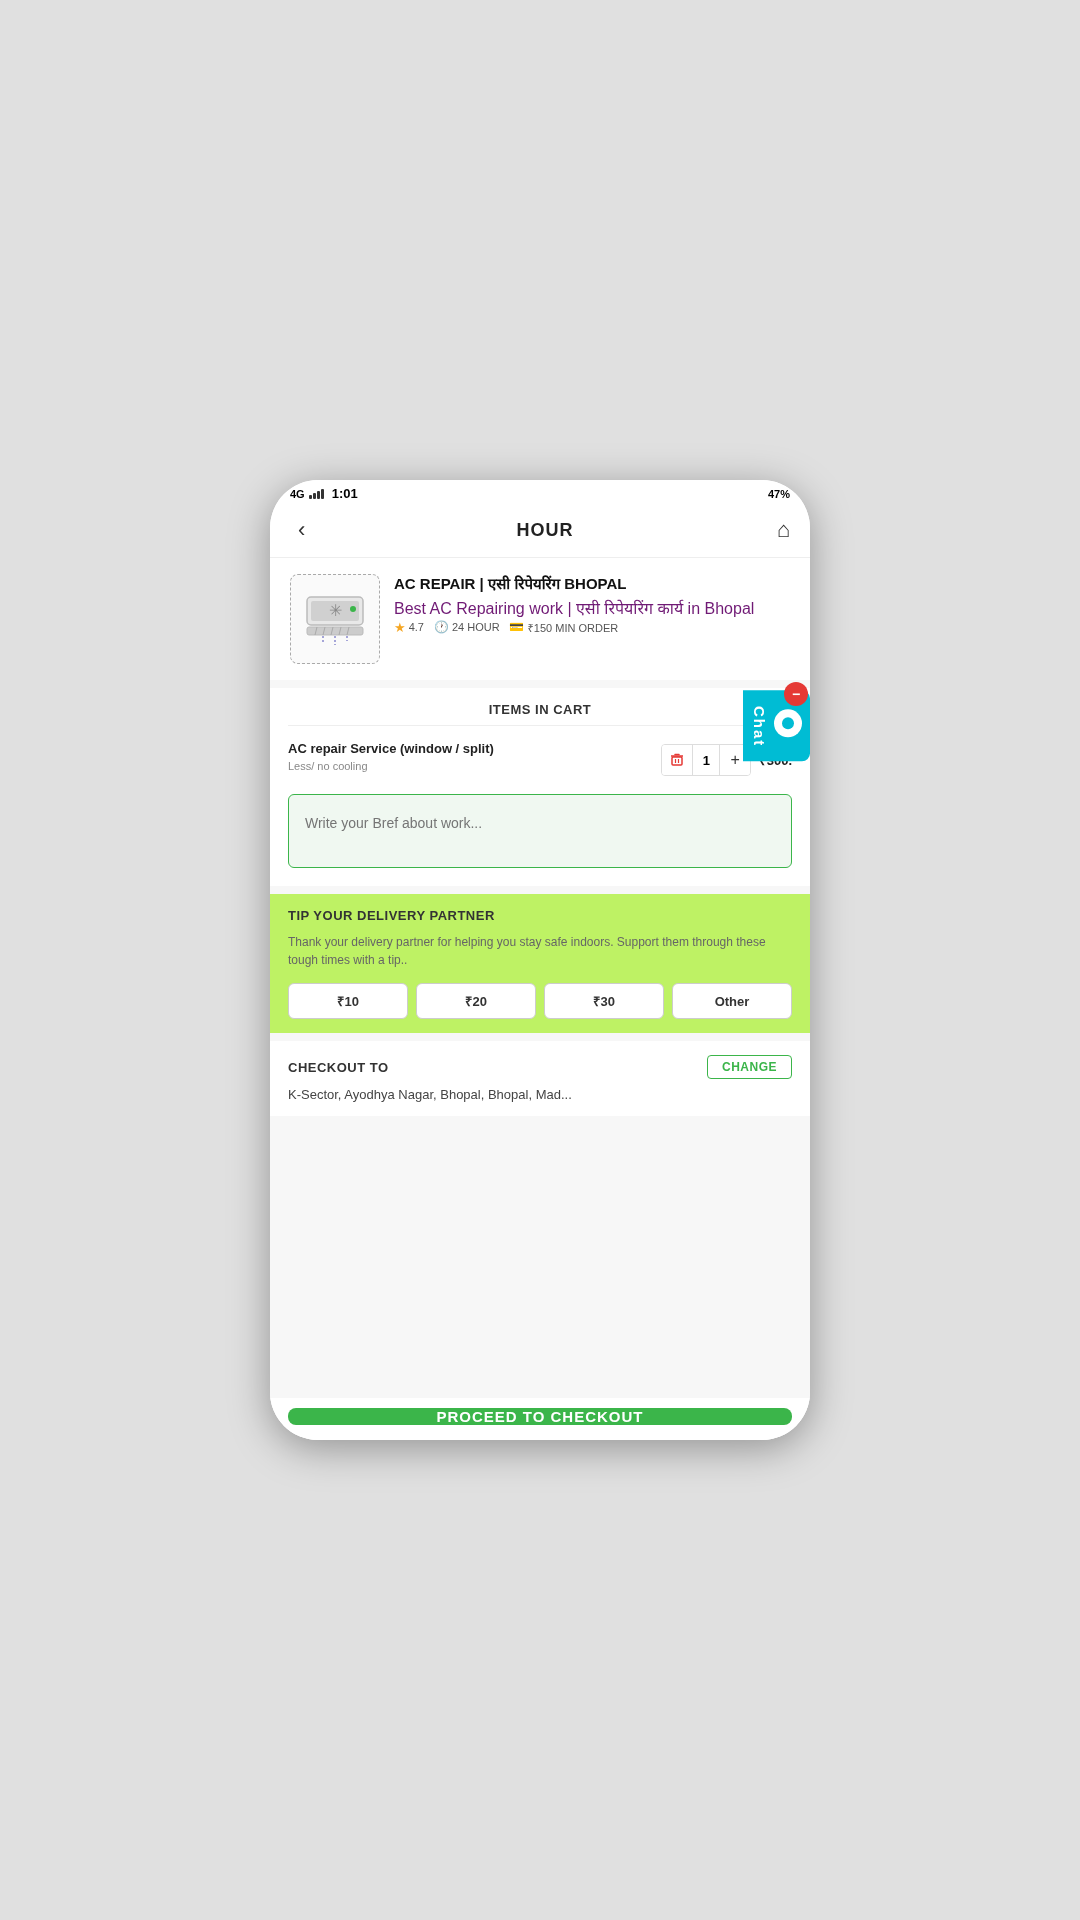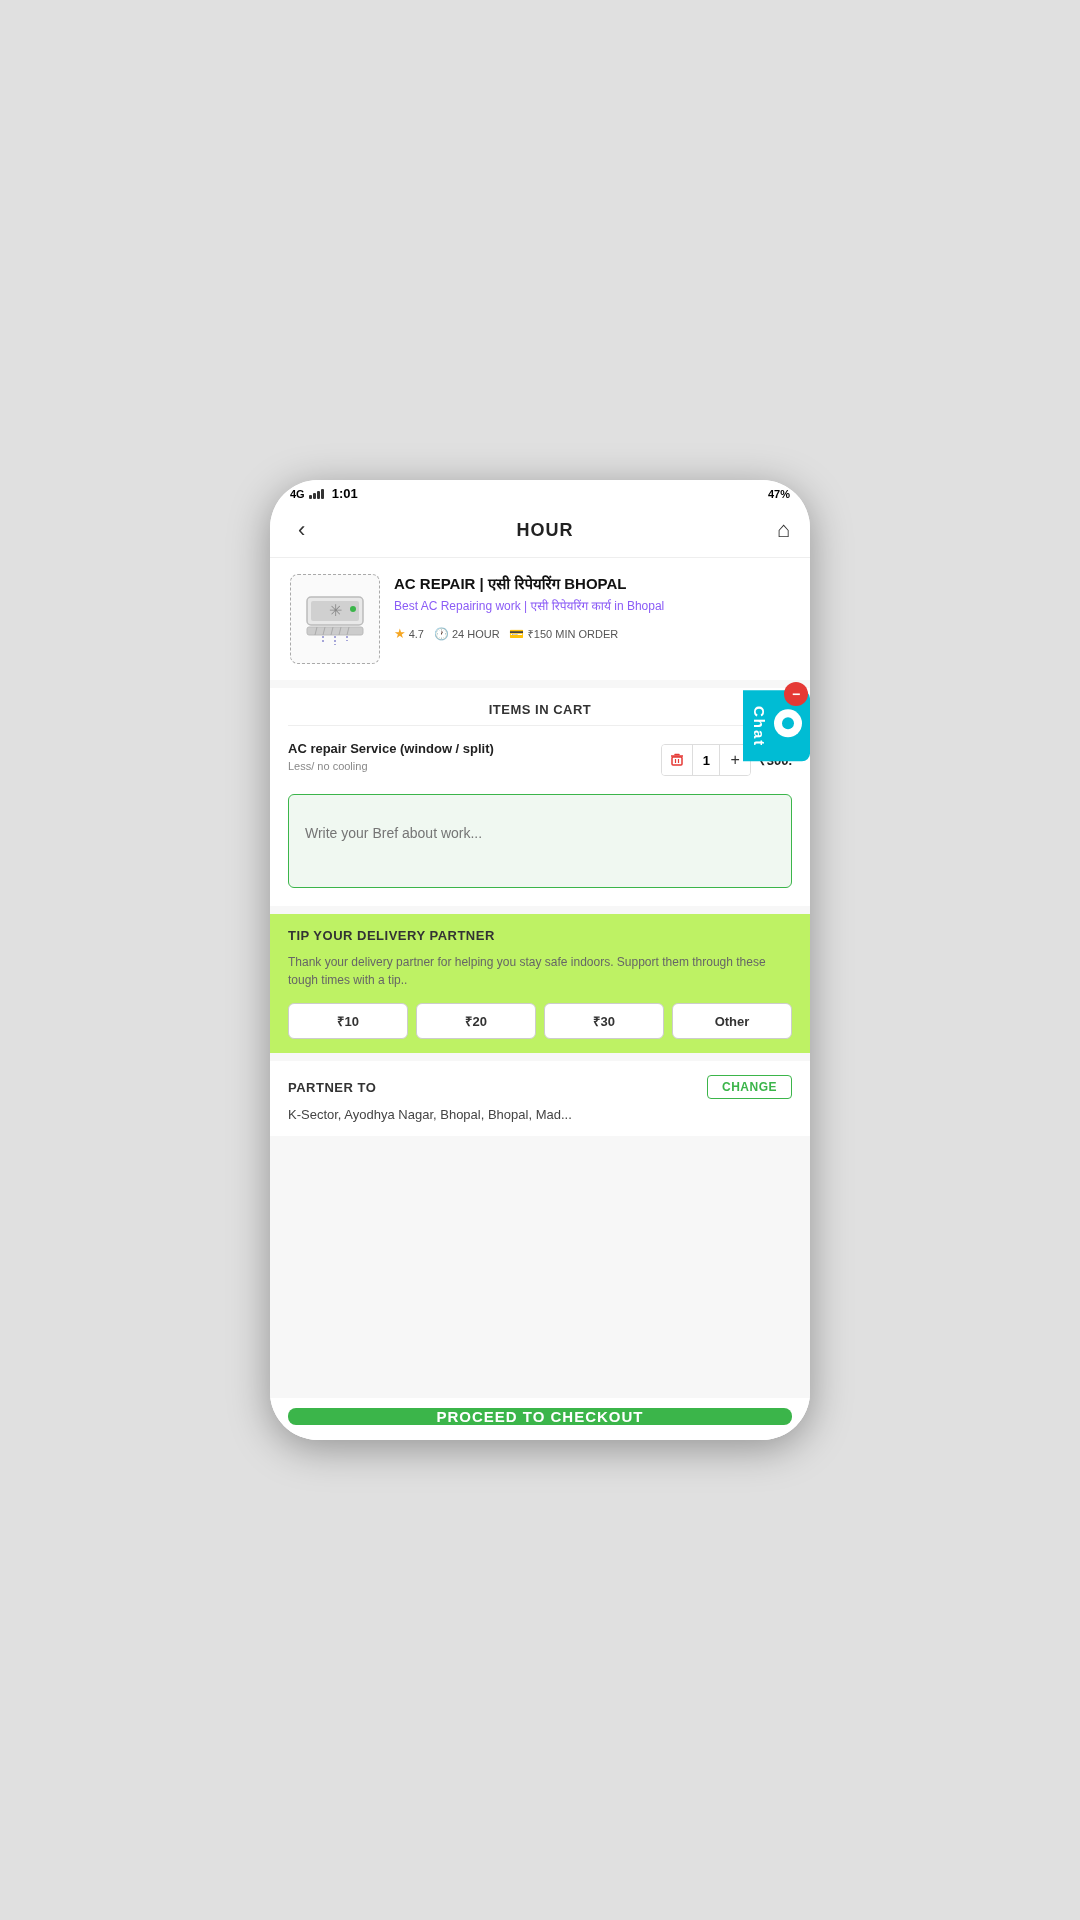--- a/index.html
+++ b/index.html
@@ -101,23 +101,23 @@
     .ac-icon-svg { width: 68px; height: 68px; }
     .service-info { flex: 1; }
     .service-name {
       font-size: 15px;
       font-weight: 700;
       color: #111;
       line-height: 1.3;
       margin-bottom: 4px;
     }
     .service-desc {
-      font-size: 12px;
-      color: #8b5cf6;
-      margin-bottom: 12px;
+      font-size: 16px;
+      color: #701a75;
+      margin-bottom: 0;
       line-height: 1.4;
     }
     .service-meta {
       display: flex;
       align-items: center;
       gap: 10px;
       flex-wrap: wrap;
     }
     .meta-item {
       display: flex;
@@ -214,21 +214,21 @@
       font-weight: 600;
       color: #222;
       white-space: nowrap;
       padding-top: 4px;
       flex-shrink: 0;
     }
 
     
     .brief-input {
       width: 100%;
-      padding: 30px 16px;
+      padding: 20px 16px;
       border: 1.5px solid #3bb54a;
       border-radius: 6px;
       background: #f0f8f1;
       font-size: 14px;
       color: #aaa;
       resize: none;
       margin-top: 10px;
       font-family: inherit;
     }
 
@@ -495,21 +495,21 @@
       <div class="tip-options">
         <button class="tip-btn">₹10</button>
         <button class="tip-btn">₹20</button>
         <button class="tip-btn">₹30</button>
         <button class="tip-btn">Other</button>
       </div>
     </div>
 
     <div class="deliver-section">
       <div class="deliver-header">
-        <span class="deliver-title">PARTNER TO</span>
+        <span class="deliver-title">CHECKOUT TO</span>
         <button class="change-btn">CHANGE</button>
       </div>
       <div class="deliver-address">K-Sector, Ayodhya Nagar, Bhopal, Bhopal, Mad...</div>
     </div>
 
   </div>
 
   <div class="checkout-bar">
     <button class="checkout-btn">PROCEED TO CHECKOUT</button>
   </div>

